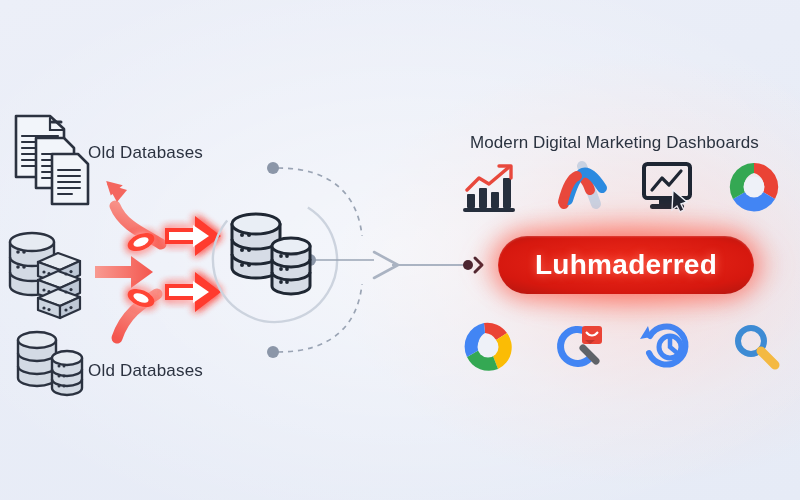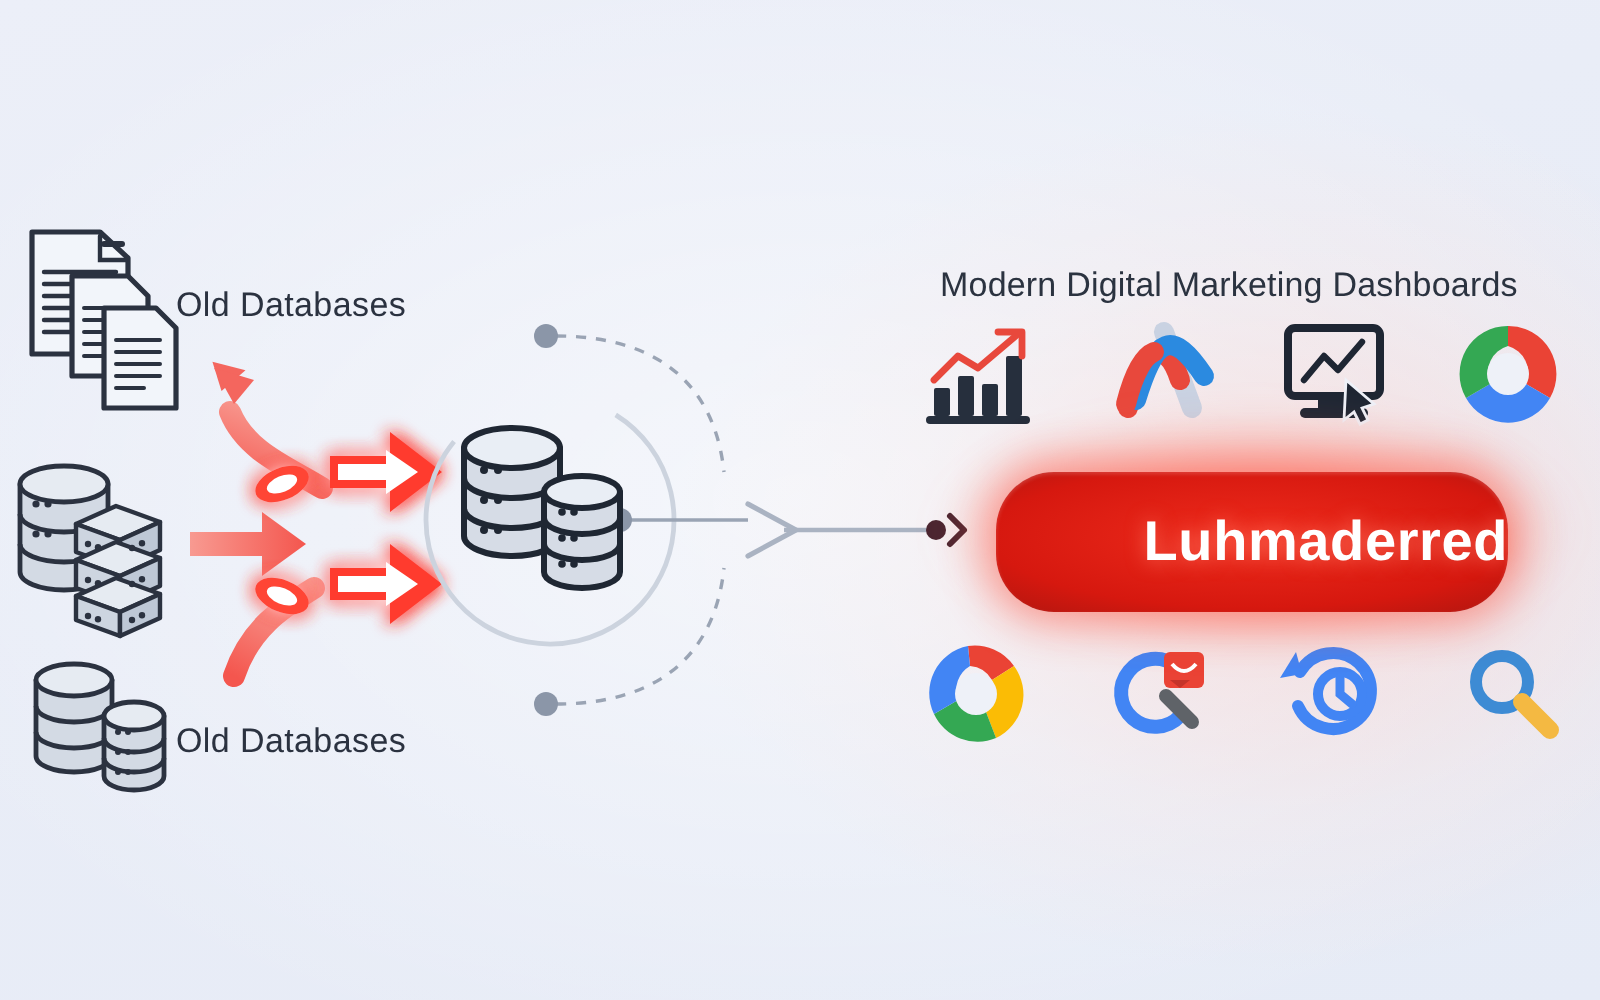--- a/index.html
+++ b/index.html
@@ -21,24 +21,24 @@
   
   .label-old-1{position:absolute;left:88px;top:143px;font-size:17px;color:#2b3240;letter-spacing:.2px;white-space:nowrap;}
   .label-old-2{position:absolute;left:88px;top:361px;font-size:17px;color:#2b3240;letter-spacing:.2px;white-space:nowrap;}
   .title-right{position:absolute;left:470px;top:113px;font-size:17px;color:#2b3340;letter-spacing:.1px;white-space:nowrap;margin-top:20px;}
 
   
   .badge-wrap{position:absolute;left:498px;top:232px;width:258px;height:66px;}
   .badge-glow{position:absolute;left:-28px;top:-26px;width:314px;height:118px;border-radius:60px;
     background:radial-gradient(ellipse at center, rgba(255,70,50,0.55) 0%, rgba(255,120,100,0.30) 42%, rgba(255,170,150,0.0) 72%);
     filter:blur(9px);}
-  .badge{position:absolute;left:0;top:4px;width:256px;height:70px;border-radius:29px;
+  .badge{position:absolute;left:0;top:4px;width:256px;height:58px;border-radius:29px;
     background:radial-gradient(ellipse 150% 150% at 50% 46%, #ee2b1c 0%, #d6180f 34%, #8e1410 64%, #4a0d0d 100%);
     box-shadow:0 0 22px 6px rgba(255,60,40,0.45), inset 0 1px 2px rgba(255,255,255,0.18);
-    display:flex;align-items:center;justify-content:flex-end;}
+    display:flex;align-items:center;justify-content:center;}
   .badge-text{color:#fff;font-size:28px;font-weight:bold;letter-spacing:.3px;
     text-shadow:0 0 10px rgba(255,120,100,0.85);}
 
   
   .icon-cell{position:absolute;width:58px;height:58px;display:flex;align-items:center;justify-content:center;}
 
   svg{display:block;overflow:visible;}
 </style>
 </head>
 <body>

